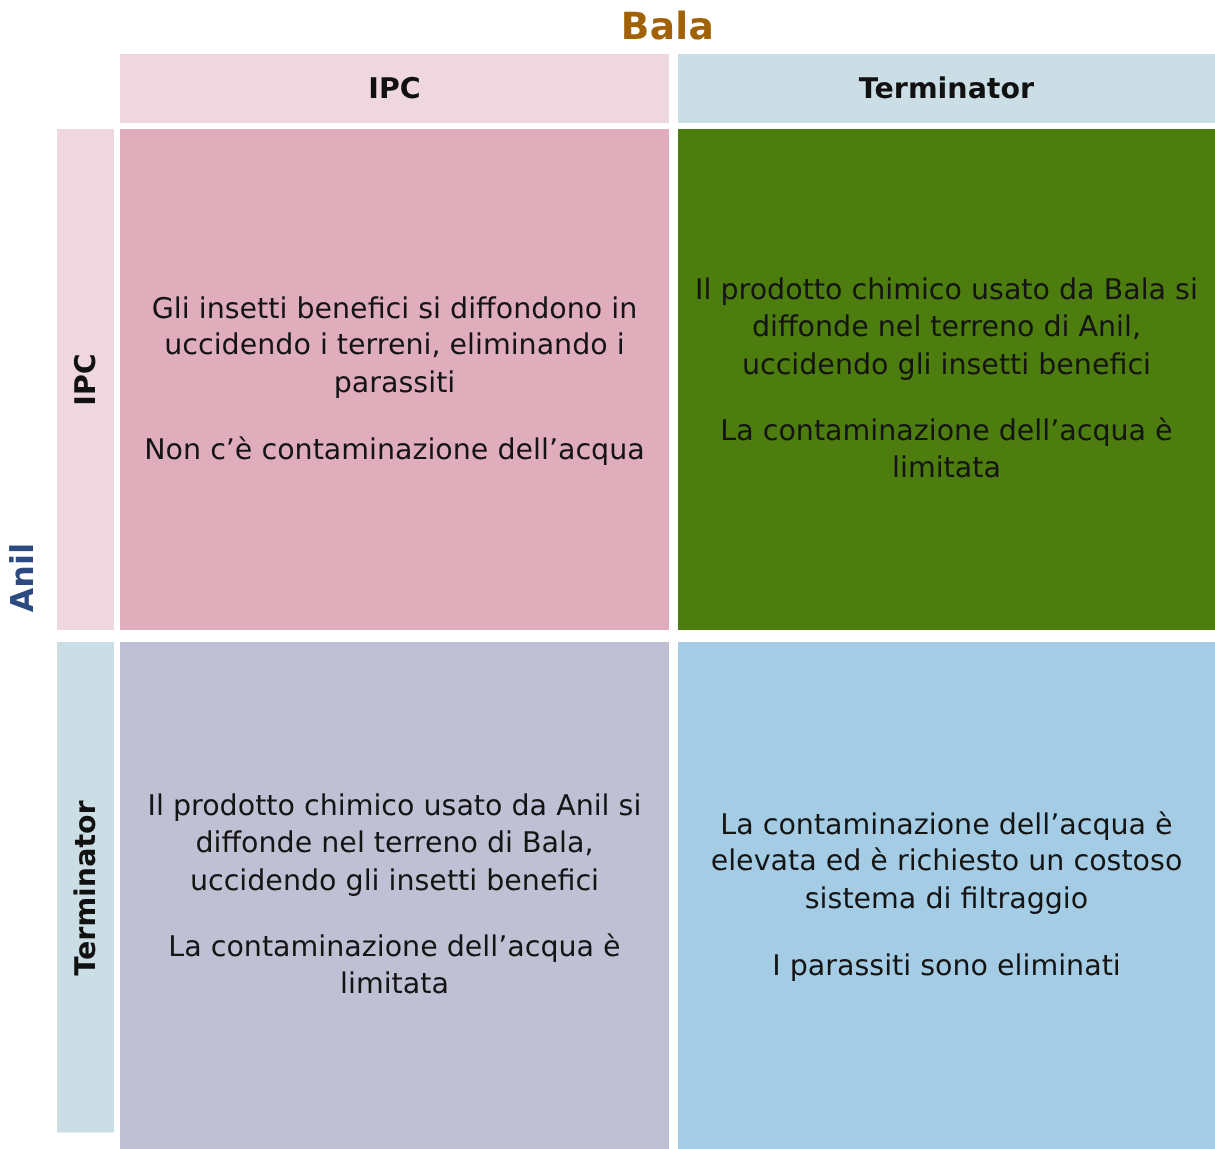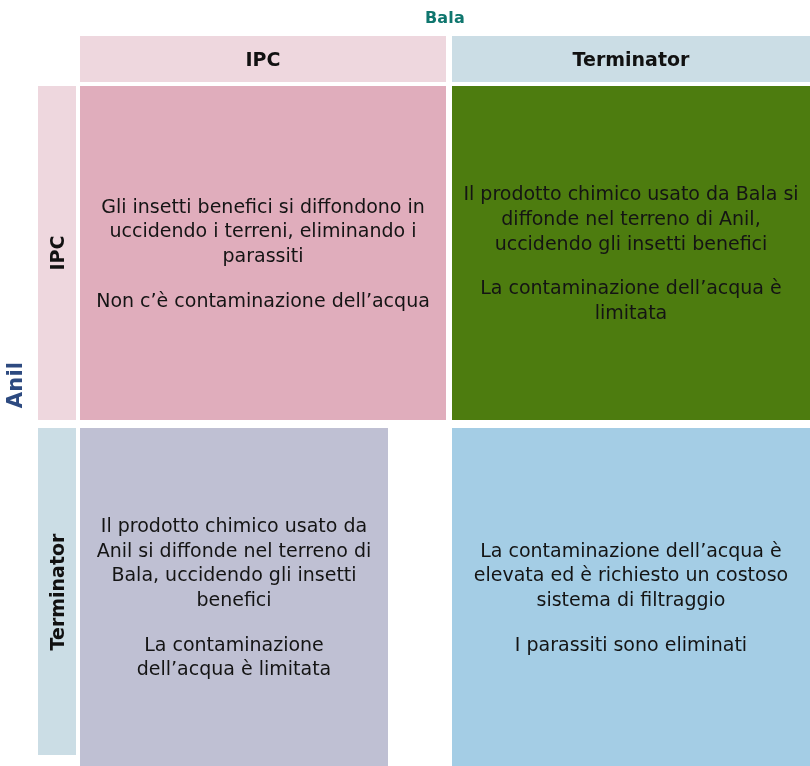--- a/index.html
+++ b/index.html
@@ -26,23 +26,23 @@
   
   .col-title {
     position: absolute;
     left: 80px;
     top: 2px;
     width: 730px;
     height: 30px;
     display: flex;
     align-items: center;
     justify-content: center;
-    font-size: 16px;
+    font-size: 25px;
     font-weight: 700;
-    color: #0f766e;
+    color: #a16207;
     letter-spacing: 0.2px;
     text-align: center;
   }
 
   
   .row-title {
     position: absolute;
     left: -18px;
     top: 370px;
     width: 66px;
@@ -134,21 +134,21 @@
     width: 366px; height: 334px;
     background: #e0adbc;
   }
   .cell.tr {
     left: 452px; top: 86px;
     width: 358px; height: 334px;
     background: #4d7c0f;
   }
   .cell.bl {
     left: 80px;  top: 428px;
-    width: 308px; height: 338px;
+    width: 366px; height: 338px;
     background: #bfc0d3;
   }
   .cell.br {
     left: 452px; top: 428px;
     width: 358px; height: 338px;
     background: #a4cde5;
   }
 
   .cell.tr, .cell.br { padding-left: 10px; padding-right: 10px; }
 </style>

